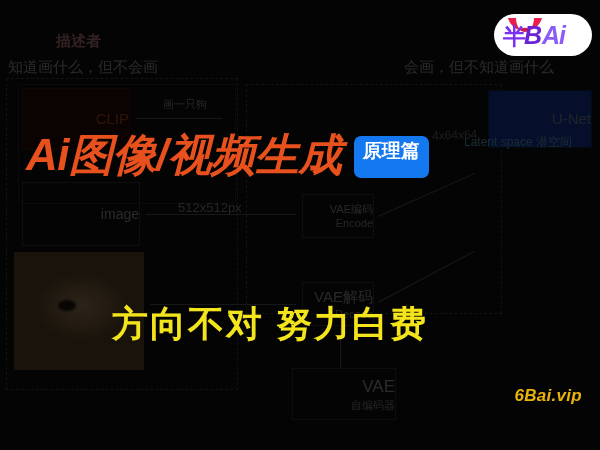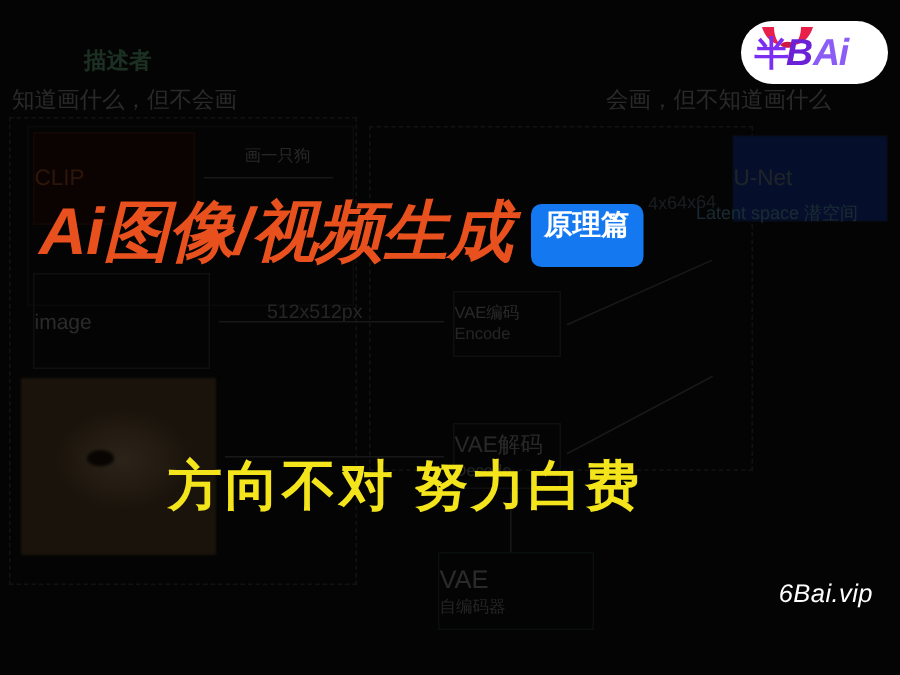--- a/index.html
+++ b/index.html
@@ -37,21 +37,21 @@
     position: absolute;
     color: #c9c9c9;
     white-space: nowrap;
     line-height: 1.25;
   }
   .diag-box {
     position: absolute;
     box-sizing: border-box;
     display: flex;
     flex-direction: column;
-    align-items: flex-start;
+    align-items: flex-end;
     justify-content: center;
     text-align: center;
     color: #cfcfcf;
     line-height: 1.3;
   }
   .diag-line {
     position: absolute;
     background: #7a7a7a;
   }
   .dash-region {
@@ -199,38 +199,38 @@
     white-space: nowrap;
   }
 
   #watermark {
     position: absolute;
     right: 18px;
     bottom: 44px;
     z-index: 60;
     font-size: 17px;
     font-style: italic;
-    font-weight: 400;
-    color: #ffffff;
+    font-weight: 700;
+    color: #eab308;
     letter-spacing: 0.3px;
     white-space: nowrap;
   }
 </style>
 </head>
 <body>
 
 <div id="cover">
 
   <div id="bg-layer">
 
     <div class="dash-region" style="left:6px; top:78px; width:232px; height:312px;"></div>
     <div class="dash-region" style="left:18px; top:84px; width:218px; height:120px; border-style:solid; border-color:#353535;"></div>
     <div class="dash-region" style="left:246px; top:84px; width:256px; height:230px;"></div>
 
-    <div class="diag-text" style="left:56px; top:32px; font-size:15px; font-weight:700; color:#86efac;">描述者</div>
+    <div class="diag-text" style="left:56px; top:32px; font-size:15px; font-weight:700; color:#fca5a5;">描述者</div>
     <div class="diag-text" style="left:404px; top:58px; font-size:15px; color:#cccccc;">会画，但不知道画什么</div>
     <div class="diag-text" style="left:8px; top:58px; font-size:15px; color:#cccccc;">知道画什么，但不会画</div>
 
     <div class="diag-box" style="left:22px; top:88px; width:108px; height:62px; background:#3a120a; border:1px solid #5e2412;">
       <span style="font-size:15px; color:#e26a36;">CLIP</span>
     </div>
 
     <div class="diag-text" style="left:163px; top:98px; font-size:11px; color:#c0c0c0;">画一只狗</div>
 
     <div class="diag-box" style="left:22px; top:182px; width:118px; height:64px; border:1px solid #4a4a4a;">

